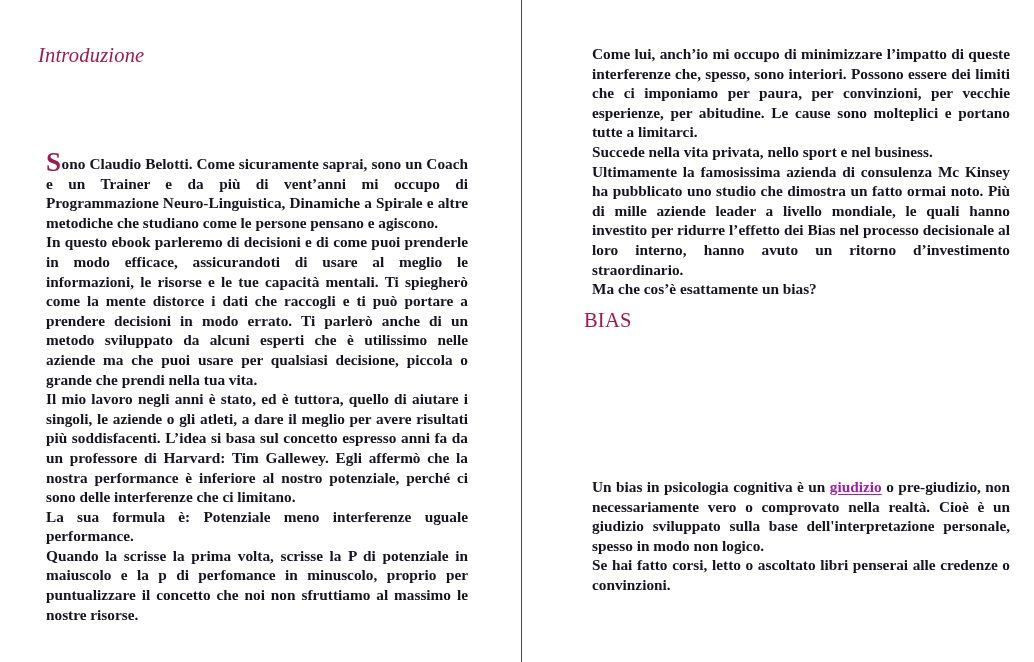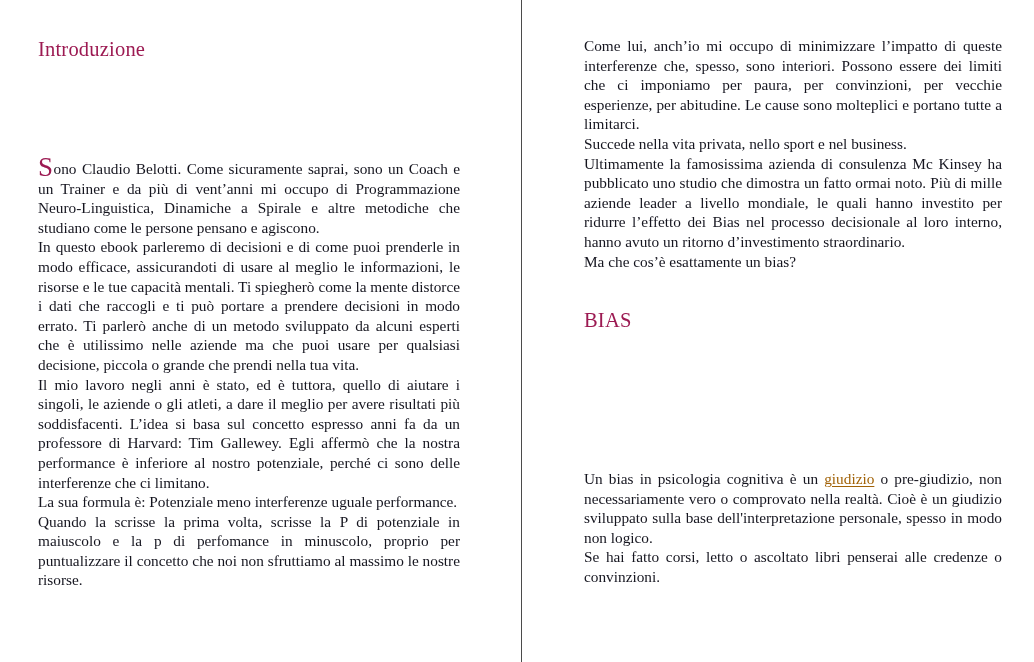--- a/index.html
+++ b/index.html
@@ -57,51 +57,52 @@
     margin: 0;
     font-family: "Liberation Serif", "DejaVu Serif", serif;
     font-size: 20.5px;
     font-weight: normal;
     letter-spacing: 0.2px;
     color: #9c1a52;
     line-height: 1.1;
   }
 
   p.body {
-    margin: 0;
+    margin: 8px;
     font-size: 15.3px;
     line-height: 19.6px;
     text-align: justify;
     text-justify: inter-word;
     hyphens: none;
     color: #15151f;
+    font-weight: bold;
   }
 
   .dropcap {
     font-size: 27px;
     line-height: 0.8;
     color: #9c1a52;
     vertical-align: baseline;
     position: relative;
     top: 2px;
     padding-right: 0.5px;
   }
 
   a.inline-link {
-    color: #a16207;
+    color: #a21caf;
     text-decoration: underline;
     text-underline-offset: 1.5px;
   }
 
   
   .blk { position: absolute; left: 0; width: 100%; }
 
   
-  #intro-heading   { top: 38px; }
-  #intro-para-1    { top: 155px; }
+  #intro-heading   { top: 44px; font-style: italic; }
+  #intro-para-1    { top: 142px; }
 
   
   #right-para-1    { top: 36px; }
   #bias-heading    { top: 309px; }
   #bias-para-1     { top: 469px; }
 </style>
 </head>
 <body>
 
 <div class="spread">

